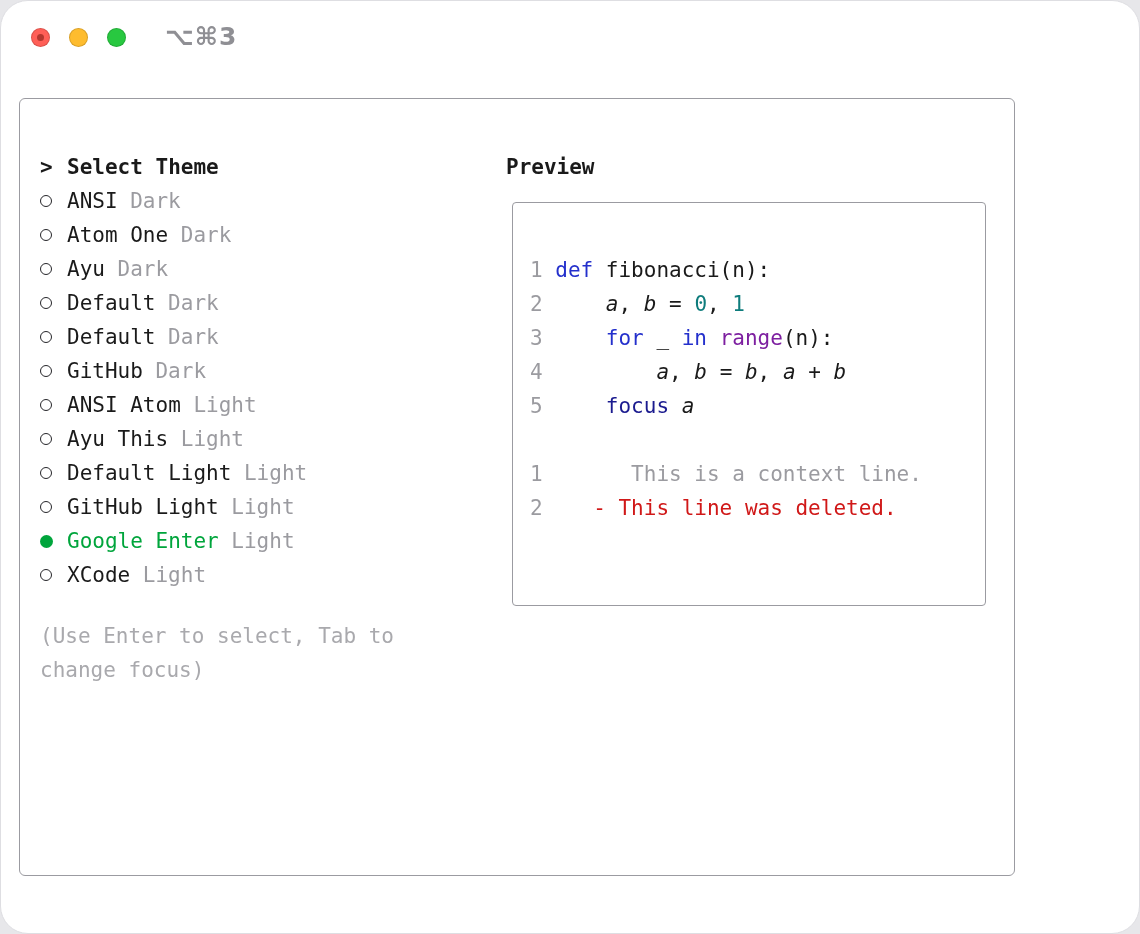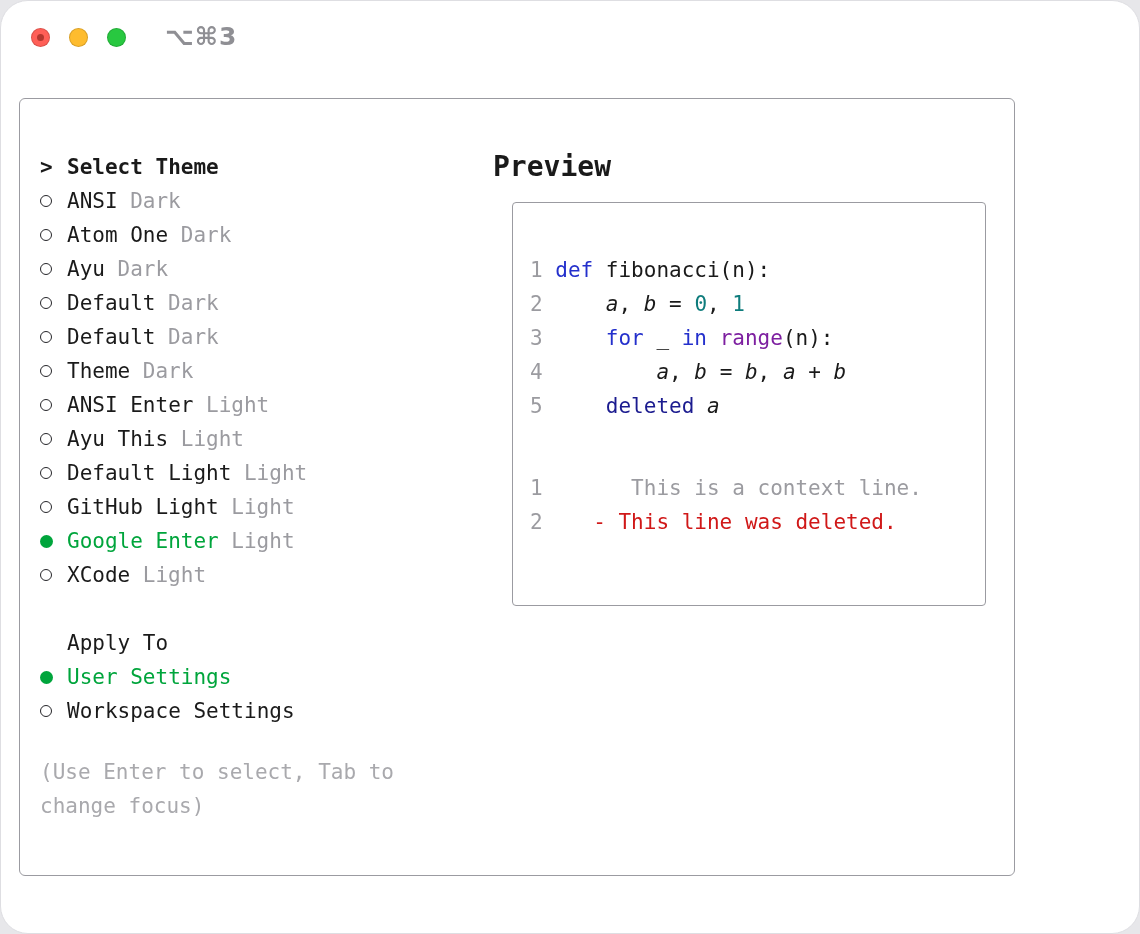--- a/index.html
+++ b/index.html
@@ -14,30 +14,30 @@
   .left{position:absolute;left:20px;top:51px;font-size:21px}
   .row{display:flex;align-items:center;height:34px}
   .marker{width:27px;flex:0 0 27px;display:flex;align-items:center}
   .prompt,.title{font-weight:700}
   .circle{width:12px;height:12px;border:1.7px solid #26262a;border-radius:50%}
   .dot{width:13px;height:13px;border-radius:50%;background:var(--selection-green,#00a53c)}
   .label.selected{color:var(--selection-green,#00a53c)}
   .variant{color:var(--muted-gray,#9b9ba0);margin-left:12.6px}
   .apply{margin-top:34px}
   .hint{margin-top:27px;width:400px;line-height:34px;color:#a9a9ad}
-  .preview-title{position:absolute;left:473px;top:51px;font-size:28px;font-weight:700;line-height:34px}
+  .preview-title{position:absolute;left:486px;top:51px;font-size:21px;font-weight:700;line-height:34px}
   .preview-box{position:absolute;left:492px;top:103px;width:474px;height:404px;border:1.5px solid #9b9ba1;border-radius:4px;padding:50px 8px 0 17px;font-size:21px;background:#fff}
   .cline{white-space:pre;height:34px;line-height:34px}
   .lnum{color:var(--muted-gray,#9b9ba0);margin-right:12.6px}
   .tok.kw{color:var(--keyword-blue,#2430cc)}
   .tok.kw2{color:var(--return-navy,#1b1b8f)}
   .tok.fn{color:var(--function-purple,#7d1fa0)}
   .tok.num{color:var(--number-teal,#0e7c7c)}
   .tok.var{font-style:italic}
-  .diffs{margin-top:48px}
+  .diffs{margin-top:34px}
   .diff-context .dbody{color:var(--muted-gray,#9b9ba0)}
   .diff-deleted .dbody{color:var(--deleted-red,#d01818)}
   .diff-added .dbody{color:var(--added-green,#00a000)}
 </style>
 </head>
 <body>
 
 <div class="window">
   <div class="lights">
     <span class="light" style="background: rgb(255, 95, 87);">
@@ -87,28 +87,28 @@
             <span class="marker">
               <span class="circle"></span>
             </span>
             <span class="label">Default</span>
             <span class="variant">Dark</span>
           </div>
           <div class="row">
             <span class="marker">
               <span class="circle"></span>
             </span>
-            <span class="label">Theme</span>
+            <span class="label">GitHub</span>
             <span class="variant">Dark</span>
           </div>
           <div class="row">
             <span class="marker">
               <span class="circle"></span>
             </span>
-            <span class="label">ANSI Enter</span>
+            <span class="label">ANSI Atom</span>
             <span class="variant">Light</span>
           </div>
           <div class="row">
             <span class="marker">
               <span class="circle"></span>
             </span>
             <span class="label">Ayu This</span>
             <span class="variant">Light</span>
           </div>
           <div class="row">
@@ -133,51 +133,31 @@
             <span class="variant">Light</span>
           </div>
           <div class="row">
             <span class="marker">
               <span class="circle"></span>
             </span>
             <span class="label">XCode</span>
             <span class="variant">Light</span>
           </div>
         </div>
-      <div class="apply">
-        <div class="row">
-          <span class="marker"></span>
-          <span>Apply To</span>
-        </div>
-        <div>
-            <div class="row">
-              <span class="marker">
-                <span class="dot"></span>
-              </span>
-              <span class="label selected">User Settings</span>
-            </div>
-            <div class="row">
-              <span class="marker">
-                <span class="circle"></span>
-              </span>
-              <span class="label">Workspace Settings</span>
-            </div>
-          </div>
-      </div>
       <div class="hint">(Use Enter to select, Tab to change focus)</div>
     </div>
 
     <div class="preview-title">Preview</div>
     <div class="preview-box">
       <div>
           <div class="cline"><span class="lnum">1</span><span class="tok kw">def</span><span class="tok plain"> fibonacci(n):</span></div>
           <div class="cline"><span class="lnum">2</span><span class="tok plain">    </span><span class="tok var">a</span><span class="tok plain">, </span><span class="tok var">b</span><span class="tok plain"> = </span><span class="tok num">0</span><span class="tok plain">, </span><span class="tok num">1</span></div>
           <div class="cline"><span class="lnum">3</span><span class="tok plain">    </span><span class="tok kw">for</span><span class="tok plain"> _ </span><span class="tok kw">in</span><span class="tok plain"> </span><span class="tok fn">range</span><span class="tok plain">(n):</span></div>
           <div class="cline"><span class="lnum">4</span><span class="tok plain">        </span><span class="tok var">a</span><span class="tok plain">, </span><span class="tok var">b</span><span class="tok plain"> = </span><span class="tok var">b</span><span class="tok plain">, </span><span class="tok var">a</span><span class="tok plain"> + </span><span class="tok var">b</span></div>
-          <div class="cline"><span class="lnum">5</span><span class="tok plain">    </span><span class="tok kw2">deleted</span><span class="tok plain"> </span><span class="tok var">a</span></div>
+          <div class="cline"><span class="lnum">5</span><span class="tok plain">    </span><span class="tok kw2">focus</span><span class="tok plain"> </span><span class="tok var">a</span></div>
         </div>
       <div class="diffs">
           <div class="cline diff-context"><span class="lnum">1</span><span class="dbody">      This is a context line.</span></div>
           <div class="cline diff-deleted"><span class="lnum">2</span><span class="dbody">   - This line was deleted.</span></div>
         </div>
     </div>
   </div>
 </div>
 
 </body></html>

